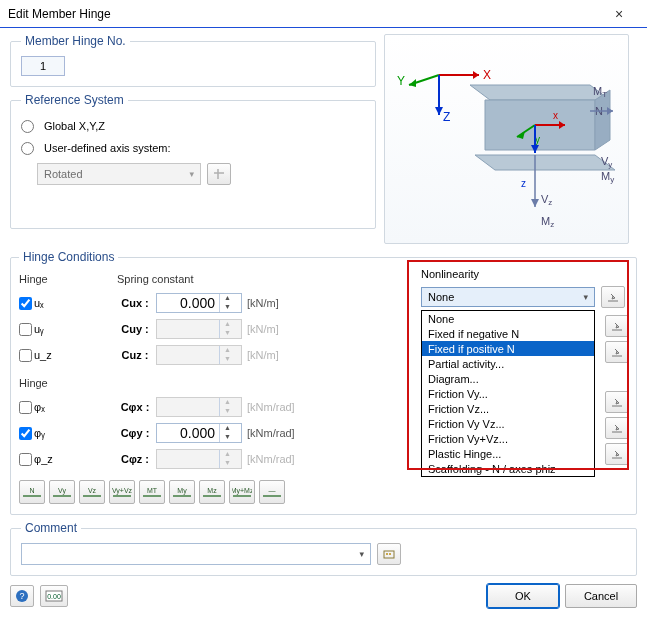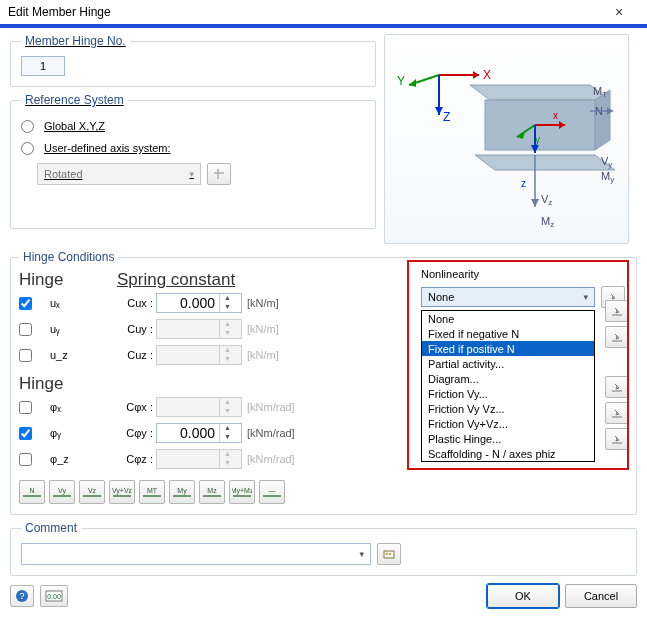--- a/index.html
+++ b/index.html
@@ -9,21 +9,21 @@
     font-size: 11px;
     color: #000;
     background: #fff;
     width: 647px;
     height: 640px;
     overflow: hidden;
   }
   .titlebar {
     height: 28px;
     background: #fff;
-    border-bottom: 4px solid #1d4ed8;
+    border-bottom: 1px solid #1d4ed8;
     display: flex;
     align-items: center;
     padding: 0 8px;
   }
   .titlebar-title {
     flex: 1;
     font-size: 12px;
   }
   .titlebar-close {
     width: 40px;
@@ -33,21 +33,20 @@
     color: #333;
     font-family: Arial, sans-serif;
   }
   .content {
     padding: 6px 10px 10px 10px;
   }
   .topzone {
     display: flex;
     gap: 8px;
     margin-bottom: 6px;
-    text-decoration: underline;
   }
   .leftcol { width: 366px; }
   .rightcol { width: 245px; }
   fieldset {
     border: 1px solid #d0d8e0;
     border-radius: 2px;
     margin: 0 0 6px 0;
     padding: 8px 10px 10px 10px;
   }
   legend {
@@ -125,37 +124,38 @@
     padding: 6px 8px 10px 8px;
     position: relative;
   }
   .hinge-group legend {
     color: #2a4e8a;
     font-size: 12px;
     padding: 0 4px;
   }
   .hdr-row {
     display: flex;
-    font-size: 17px;
+    align-items: center;
+    font-size: 11px;
     color: #333;
     margin-bottom: 2px;
     height: 18px;
   }
   .col-hinge  { width: 98px; }
   .col-const  { width: 130px; display:flex; align-items:center; gap:3px; }
   .col-unit   { width: 62px; color:#777; }
   .hcrow {
     display: flex;
     align-items: center;
     height: 26px;
   }
-  .hchk { display:flex; align-items:center; gap:18px; }
+  .hchk { display:flex; align-items:center; gap:2px; }
   .hchk input { margin:0; }
   .sublbl { width: 36px; text-align:left; }
-  .clabel { width: 36px; text-align:right; }
+  .clabel { width: 36px; text-align:center;font-weight:bold; }
   .spin {
     display: flex;
     align-items: center;
     width: 86px;
     height: 20px;
     border: 1px solid #a9bdd6;
     background: #fff;
   }
   .spin.disabled { background:#f3f3f3; color:#999; border-color:#cfcfcf; }
   .spin input {
@@ -385,21 +385,21 @@
     </div>
   </div>
 
   <fieldset class="hinge-group" style="position:relative;">
     <legend>Hinge Conditions</legend>
 
     <div class="highlight-box" style="top:-4px; left:396px; width:222px; height:210px;"></div>
 
     <div class="hdr-row">
       <div class="col-hinge">Hinge</div>
-      <div style="width:168px;text-decoration:underline;">Spring constant</div>
+      <div style="width:168px;">Spring constant</div>
     </div>
 
     <div id="trans-rows">
         <div class="hcrow">
           <div class="col-hinge hchk">
             <input type="checkbox" checked="" style="">
             <span class="sublbl">uₓ</span>
           </div>
           <div class="col-const">
             <span class="clabel">Cux :</span>
@@ -519,20 +519,21 @@
         </div>
       </div>
 
       <div class="nl-list" id="nl-list" style="margin-left:6px;">
           <div>None</div>
           <div>Fixed if negative N</div>
           <div class="sel">Fixed if positive N</div>
           <div>Partial activity...</div>
           <div>Diagram...</div>
           <div>Friction Vy...</div>
+          <div>Friction Vz...</div>
           <div>Friction Vy Vz...</div>
           <div>Friction Vy+Vz...</div>
           <div>Plastic Hinge...</div>
           <div>Scaffolding - N / axes phiz</div>
         </div>
 
       <div class="nl-row" style="margin-top:-164px; justify-content:flex-end;">
         <div class="smallbtn">
           <svg width="12" height="12">
               <path d="M1 10h10M4 3l4 4-3 1 1-3z" stroke="#777" fill="#ccc" stroke-width="1"></path>

